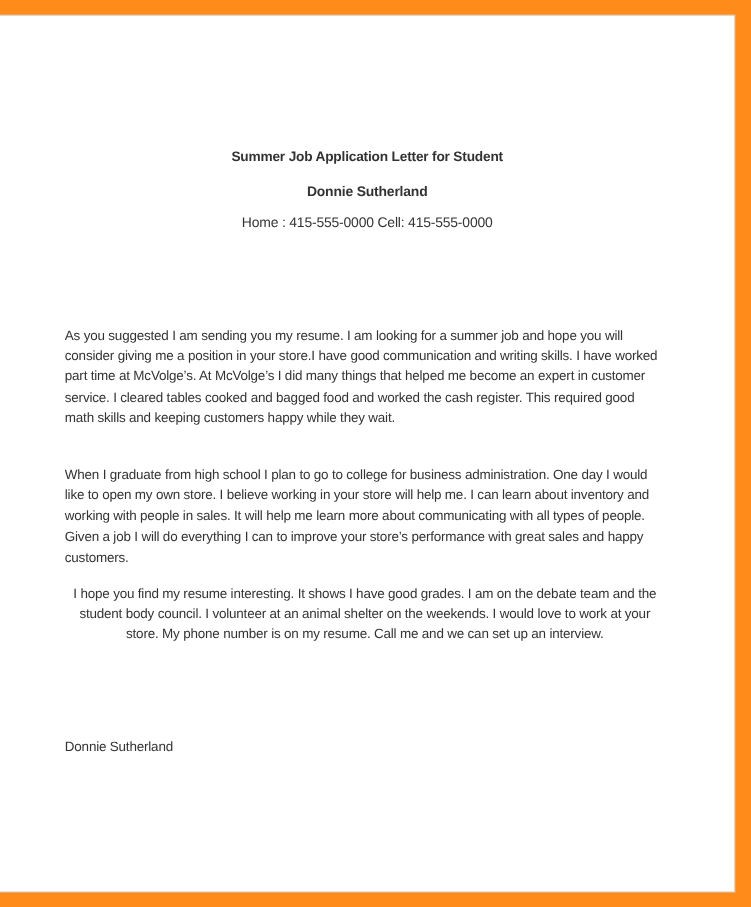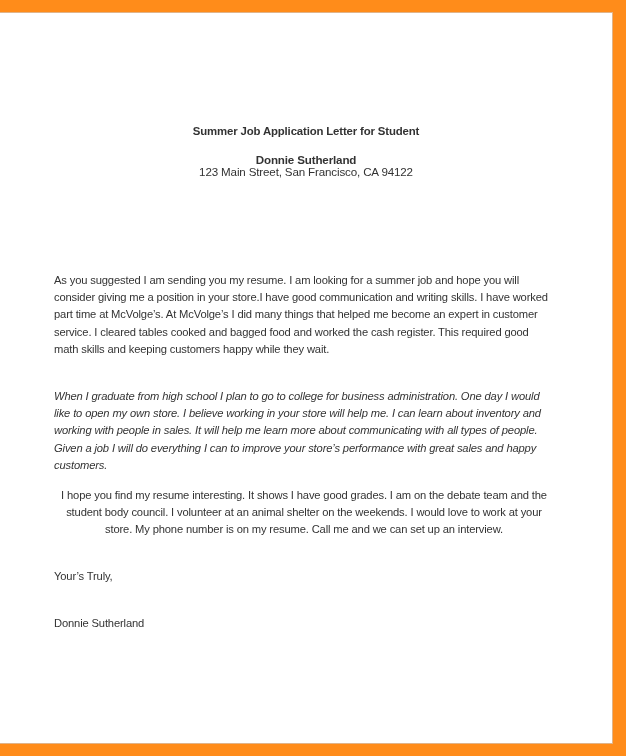--- a/index.html
+++ b/index.html
@@ -57,34 +57,33 @@
     .addr1 { top: 152px; }
     .addr2 { top: 166px; }
     .addr3 { top: 180px; }
     .body-text {
       position: absolute;
       left: 54px;
       width: 500px;
     }
     .salutation { top: 214px; }
     .para1 { top: 259px; }
-    .para2 { top: 375px; font-style: italic; }
+    .para2 { top: 375px; }
     .para3 { top: 474px; text-align: center; }
     .closing { top: 555px; }
     .signature { top: 602px; }
     p { margin: 0; }
   </style>
 </head>
 <body style="background: rgb(255, 140, 26);">
 
 <div class="page" style="background: rgb(255, 255, 255);">
   <div class="letter" style="color: rgb(51, 51, 51);">
     <div class="header-block title">Summer Job Application Letter for Student</div>
     <div class="header-block sender-name">Donnie Sutherland</div>
-    <div class="header-block sender-line addr1">123 Main Street, San Francisco, CA 94122</div>
+    <div class="header-block sender-line addr2">Home : 415-555-0000 Cell: 415-555-0000</div>
 
     <p class="body-text para1">As you suggested I am sending you my resume. I am looking for a summer job and hope you will consider giving me a position in your store.I have good communication and writing skills. I have worked part time at McVolge’s. At McVolge’s I did many things that helped me become an expert in customer service. I cleared tables cooked and bagged food and worked the cash register. This required good math skills and keeping customers happy while they wait.</p>
     <p class="body-text para2">When I graduate from high school I plan to go to college for business administration. One day I would like to open my own store. I believe working in your store will help me. I can learn about inventory and working with people in sales. It will help me learn more about communicating with all types of people. Given a job I will do everything I can to improve your store’s performance with great sales and happy customers.</p>
     <p class="body-text para3">I hope you find my resume interesting. It shows I have good grades. I am on the debate team and the student body council. I volunteer at an animal shelter on the weekends. I would love to work at your store. My phone number is on my resume. Call me and we can set up an interview.</p>
-    <p class="body-text closing">Your’s Truly,</p>
     <p class="body-text signature">Donnie Sutherland</p>
   </div>
 </div>
 
 </body></html>

